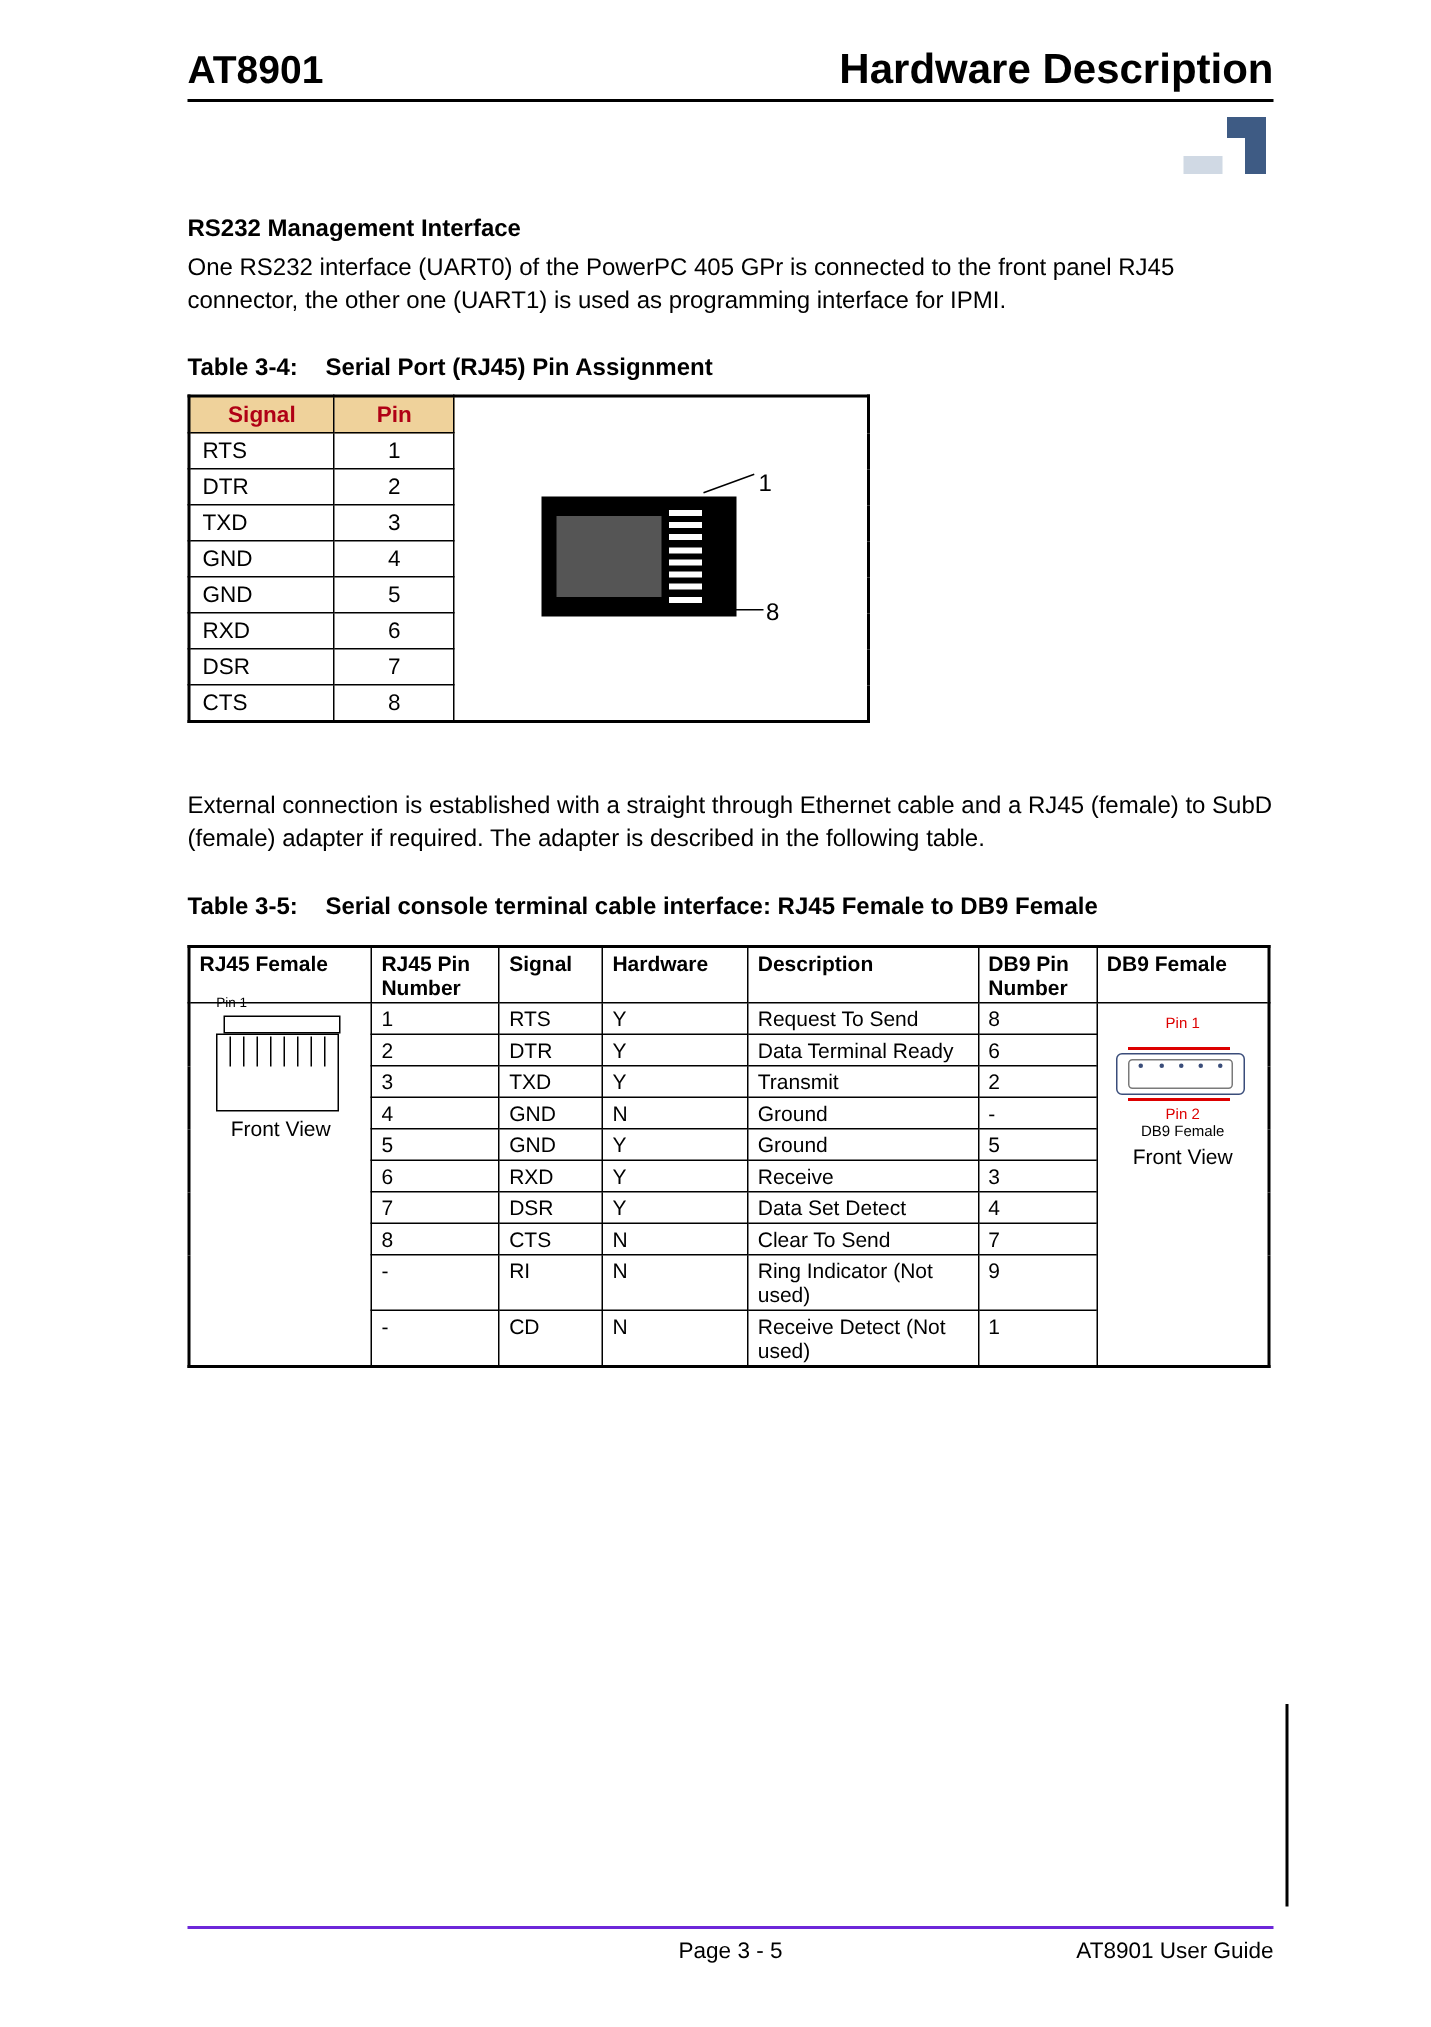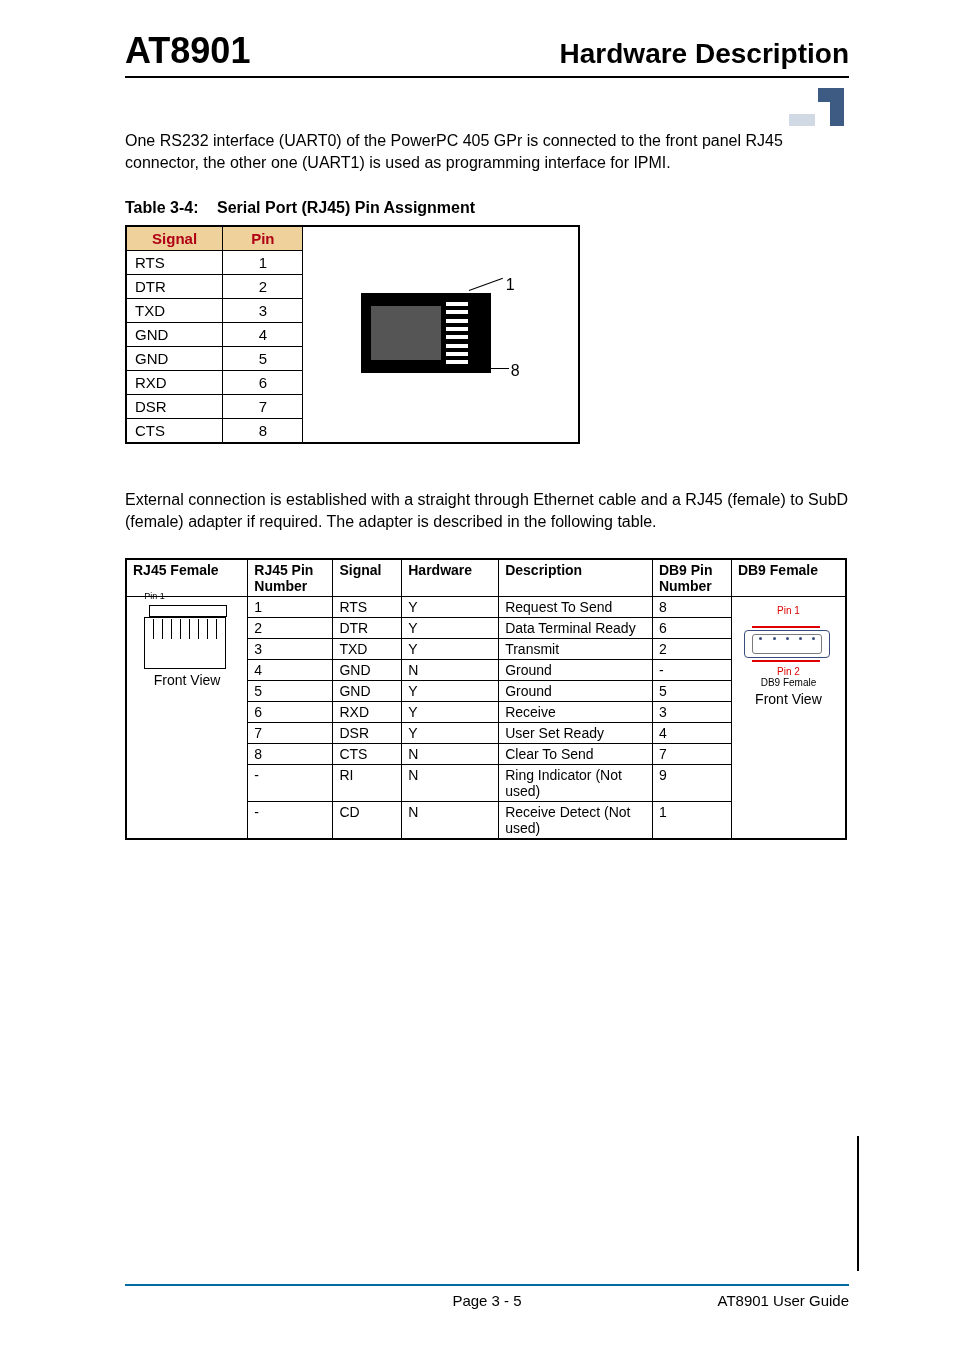--- a/index.html
+++ b/index.html
@@ -19,21 +19,21 @@
   }
   .header-row {
     display: flex;
     justify-content: space-between;
     align-items: baseline;
     border-bottom: 2px solid #000;
     padding-bottom: 4px;
     margin-bottom: 10px;
   }
   .header-left {
-    font-size: 36px;
+    font-size: 26px;
     font-weight: bold;
   }
   .header-right {
     font-size: 28px;
     font-weight: bold;
   }
   .logo-area {
     display: flex;
     justify-content: flex-end;
     padding-right: 5px;
@@ -167,21 +167,21 @@
   .db9fem .dots span{ width:3px; height:3px; background:#3a4d7a; border-radius:50%;}
   .db9-lbl1{ font-size:10px; color:#d00; text-align:center; }
   .db9-lbl2{ font-size:10px; color:#000; text-align:center; }
   .db9-lbl3{ font-size:14px; text-align:center; margin-top:3px;}
   
   .footer {
     position: absolute;
     left: 125px;
     right: 105px;
     bottom: 42px;
-    border-top: 2px solid #0369a1;
+    border-top: 2px solid #6d28d9;
     display: flex;
     justify-content: space-between;
     padding-top: 6px;
     font-size: 15px;
   }
   .footer .center {
     position:absolute; left:0; right:0; text-align:center;
   }
   .side-rule {
     position:absolute; right:95px; bottom:80px; width:2px; height:135px; background:#000;
@@ -198,20 +198,21 @@
   </div>
 
   <div class="logo-area">
     <div class="logo-block">
       <div class="r1"></div>
         <div class="r2"></div>
         <div class="r3"></div>
     </div>
   </div>
 
+  <h3 class="subhead">RS232 Management Interface</h3>
   <p class="body">One RS232 interface (UART0) of the PowerPC 405 GPr is connected to the front panel RJ45 connector, the other one (UART1) is used as programming interface for IPMI.</p>
 
   <div class="table-caption">
     <span class="num">Table 3-4:</span>
     <span>Serial Port (RJ45) Pin Assignment</span>
   </div>
 
   <table class="t1">
     <tbody>
         <tr>
@@ -267,20 +268,24 @@
         </tr>
     <tr>
           <td class="col-signal">CTS</td>
           <td class="col-pin">8</td>
         </tr>
   </tbody>
     </table>
 
   <p class="body" style="margin-top:45px;">External connection is established with a straight through Ethernet cable and a RJ45 (female) to SubD (female) adapter if required. The adapter is described in the following table.</p>
 
+  <div class="table-caption">
+    <span class="num">Table 3-5:</span>
+    <span>Serial console terminal cable interface: RJ45 Female to DB9 Female</span>
+  </div>
 
   <table class="t2">
     <tbody>
         <tr>
       <th class="c1">RJ45 Female</th>
       <th class="c2">RJ45 Pin Number</th>
       <th class="c3">Signal</th>
       <th class="c4">Hardware</th>
       <th class="c5">Description</th>
       <th class="c6">DB9 Pin Number</th>
@@ -363,21 +368,21 @@
           <td>6</td>
           <td>RXD</td>
           <td>Y</td>
           <td>Receive</td>
           <td>3</td>
         </tr>
     <tr>
           <td>7</td>
           <td>DSR</td>
           <td>Y</td>
-          <td>User Set Ready</td>
+          <td>Data Set Detect</td>
           <td>4</td>
         </tr>
     <tr>
           <td>8</td>
           <td>CTS</td>
           <td>N</td>
           <td>Clear To Send</td>
           <td>7</td>
         </tr>
     <tr>

